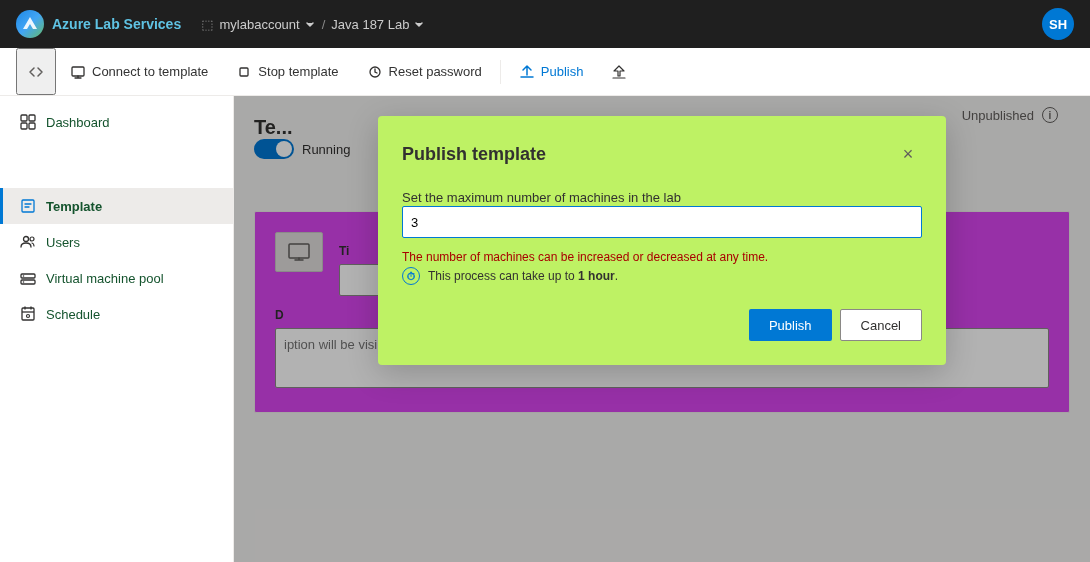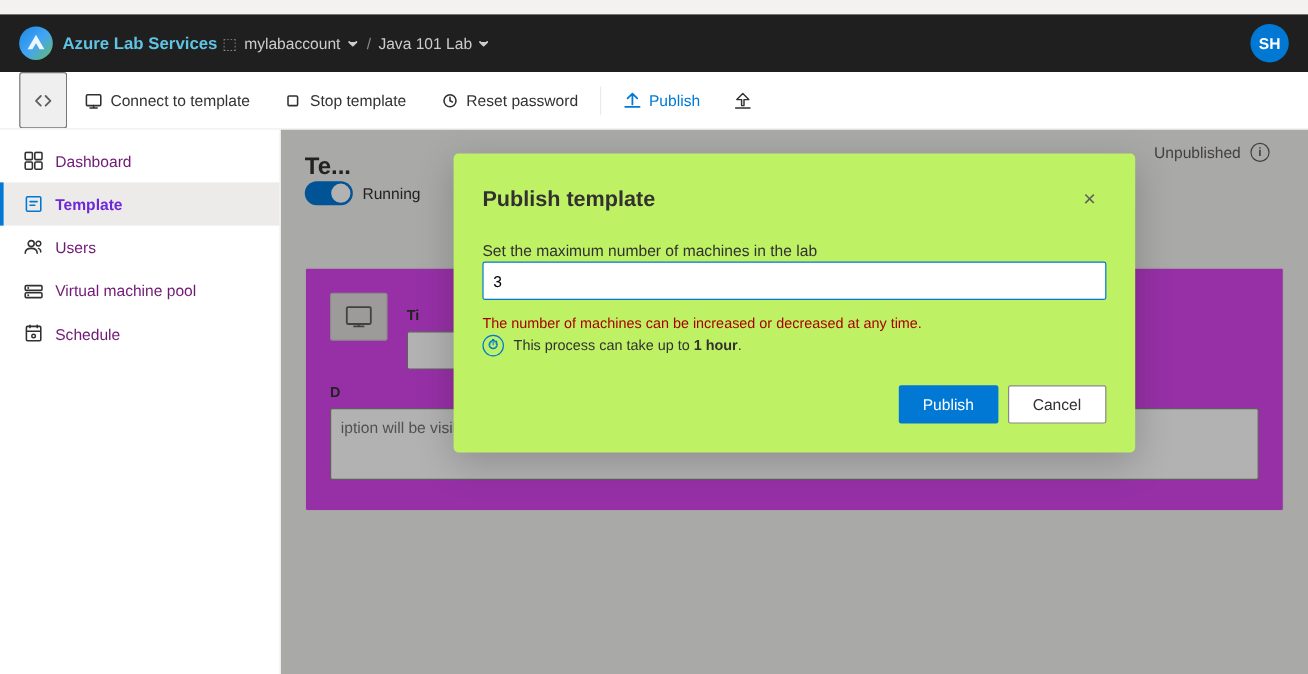--- a/index.html
+++ b/index.html
@@ -5,23 +5,22 @@
     * { box-sizing: border-box; margin: 0; padding: 0; font-family: 'Segoe UI', sans-serif; }
     body { width: 1090px; height: 562px; overflow: hidden; background: #f3f2f1; }
 
     
     .topbar {
       height: 48px;
       background: #1f1f1f;
       display: flex;
       align-items: center;
       padding: 0 16px;
-      gap: 4px;
+      gap: 20px;
       color: #fff;
-      margin-top: 12px;
     }
     .topbar-logo {
       display: flex;
       align-items: center;
       gap: 8px;
     }
     .topbar-logo-icon {
       width: 28px; height: 28px;
       background: linear-gradient(135deg, #1e88e5, #42a5f5, #66bb6a);
       border-radius: 50%;
@@ -74,29 +73,30 @@
     .sidebar {
       width: 234px;
       background: #fff;
       border-right: 1px solid #edebe9;
       flex-shrink: 0;
       padding-top: 8px;
     }
     .sidebar-item {
       display: flex; align-items: center; gap: 10px;
       padding: 10px 20px;
-      font-size: 13px; color: #701a75;
+      font-size: 13px; color: #14532d;
       cursor: pointer;
     }
     .sidebar-item.active {
       background: #edebe9;
-      color: #6d28d9;
+      color: #14532d;
       font-weight: 600;
       border-left: 3px solid #0078d4;
       padding-left: 17px;
+      margin-top: 48px;
     }
     .sidebar-item svg { width: 16px; height: 16px; flex-shrink: 0; }
     .sidebar-item.active svg { color: #0078d4; }
 
     
     .content-area {
       flex: 1;
       background: #f3f2f1;
       padding: 20px;
       position: relative;
@@ -233,21 +233,21 @@
   <div class="topbar-breadcrumb">
     <span style="color:#888">⬚</span>
     <span class="bc-link">
       <span>mylabaccount</span>
       <svg viewBox="0 0 12 12" fill="none">
           <path d="M3 5l3 3 3-3" stroke="#ccc" stroke-width="1.5" stroke-linecap="round" stroke-linejoin="round"></path>
         </svg>
     </span>
     <span style="color:#888">/</span>
     <span class="bc-link">
-      <span>Java 101 Lab</span>
+      <span>Java 187 Lab</span>
       <svg viewBox="0 0 12 12" fill="none">
           <path d="M3 5l3 3 3-3" stroke="#ccc" stroke-width="1.5" stroke-linecap="round" stroke-linejoin="round"></path>
         </svg>
     </span>
   </div>
   <div class="topbar-right">
     <div class="avatar">SH</div>
   </div>
 </div>
 

